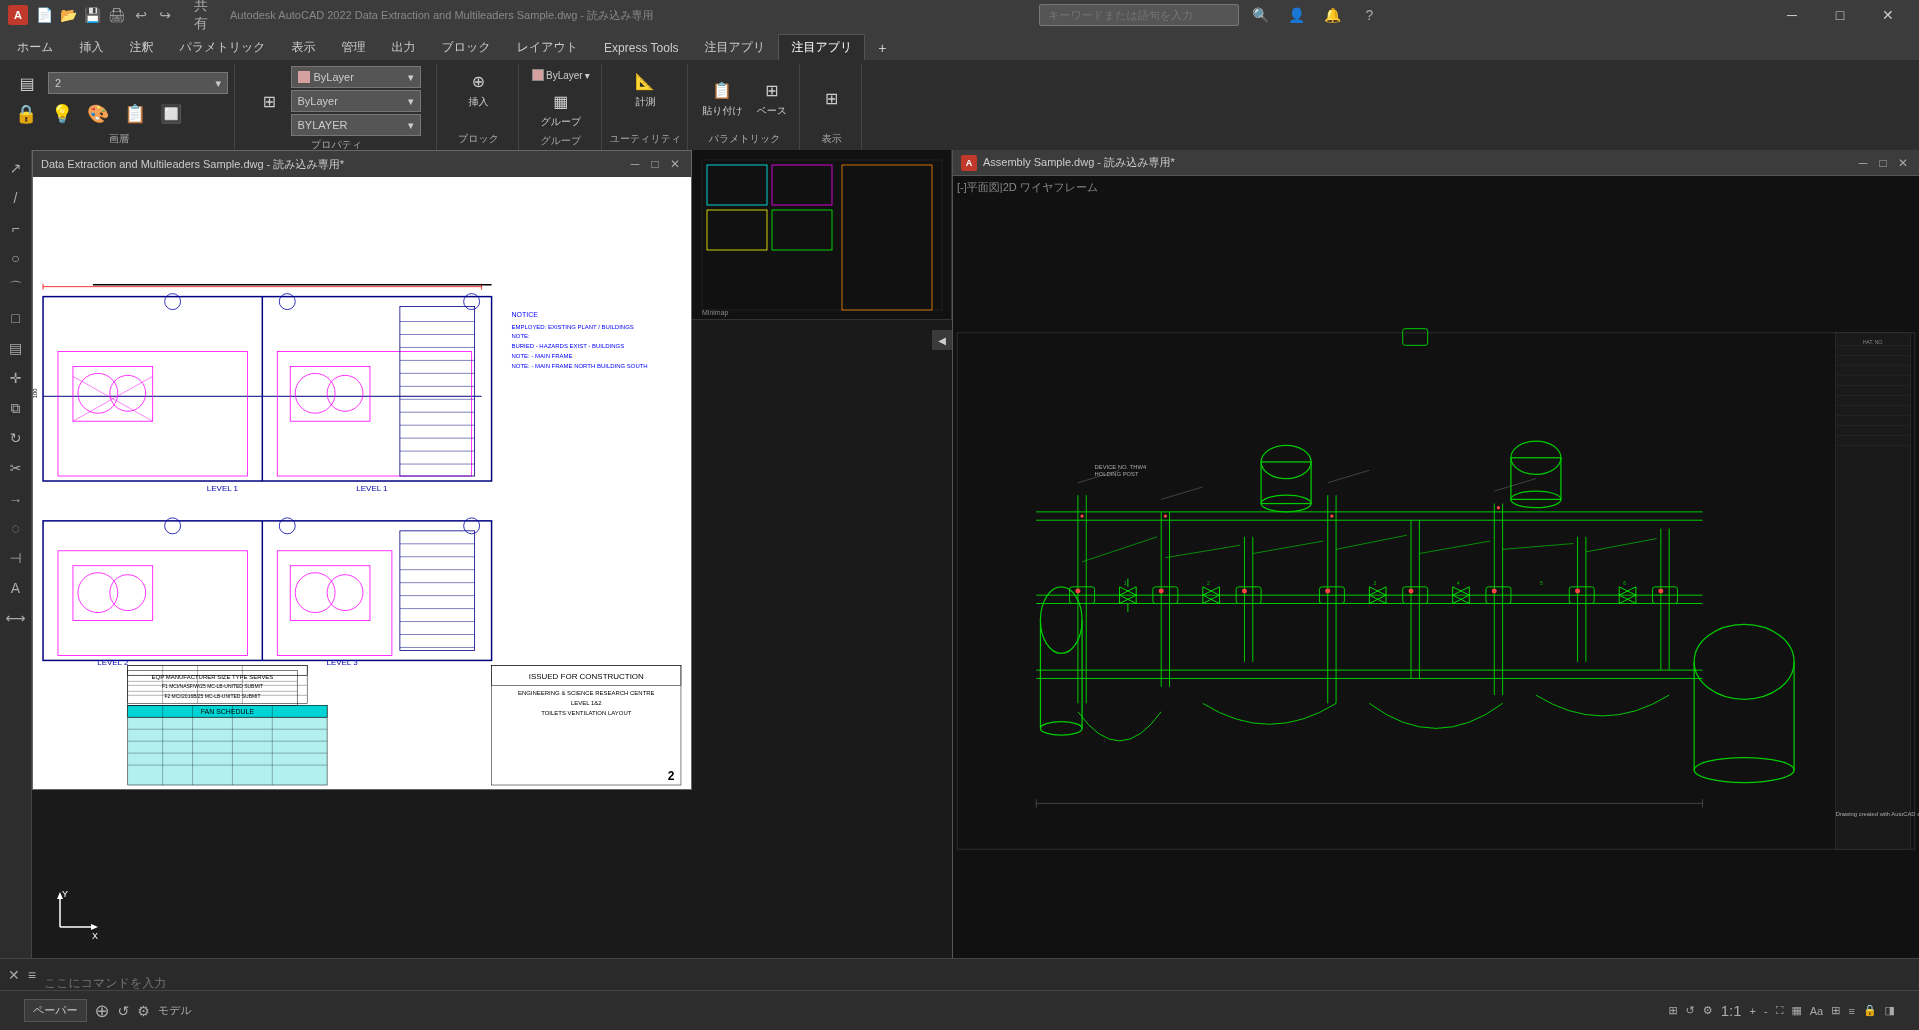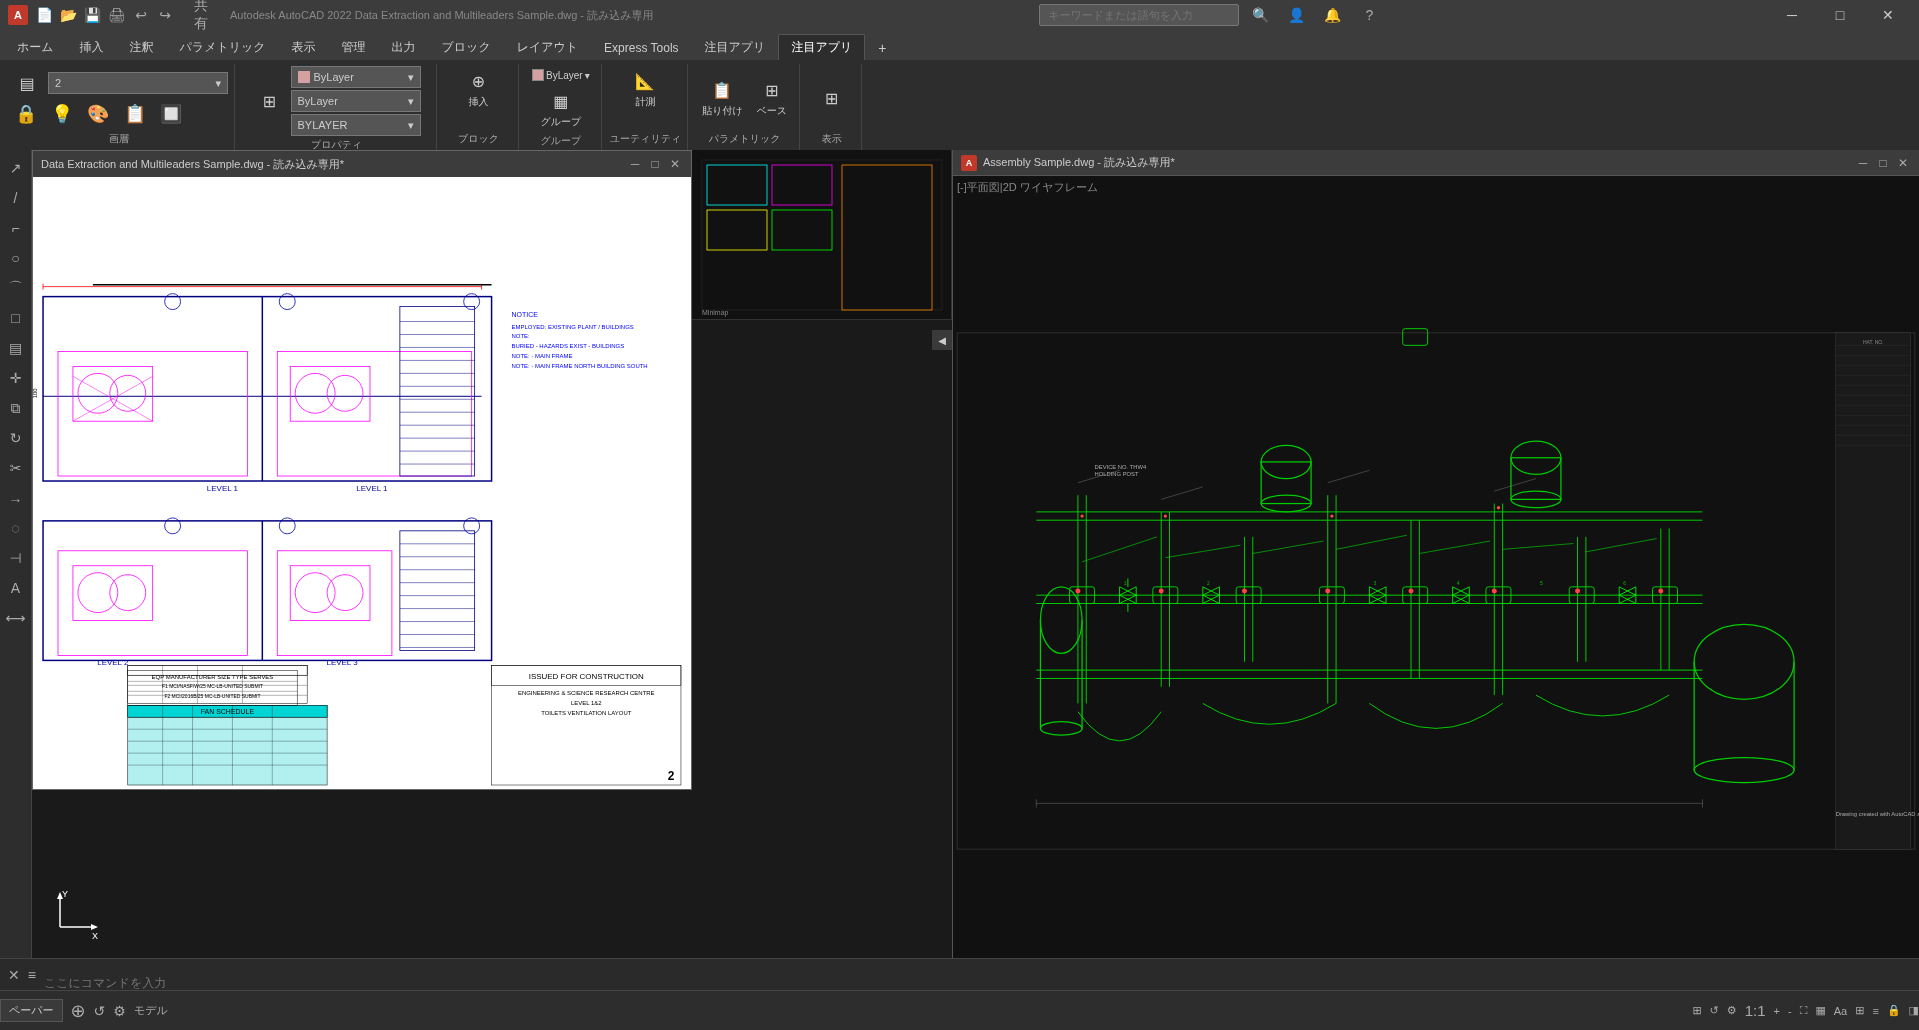--- a/index.html
+++ b/index.html
@@ -842,21 +842,21 @@
   </div>
 
 </div>
 
 <div style="position:absolute;bottom:40px;left:0;right:0;height:32px;background:#2a2a2a;border-top:1px solid #444;display:flex;align-items:center;padding:0 8px;gap:8px;">
   <span style="color:#aaa;font-size:14px;cursor:pointer;">✕</span>
   <span style="color:#aaa;font-size:14px;cursor:pointer;">≡</span>
   <input type="text" style="flex: 1 1 0%; background: transparent; border: none; color: rgb(204, 204, 204); font-size: 12px; outline: none; margin-top: 16px;" placeholder="ここにコマンドを入力">
 </div>
 
-<div style="position:absolute;bottom:0;left:0;right:0;height:40px;background:#2d2d2d;border-top:1px solid #444;display:flex;align-items:center;padding:0 0;gap:12px;justify-content:space-between;">
+<div style="position:absolute;bottom:0;left:0;right:0;height:40px;background:#2d2d2d;border-top:1px solid #444;display:flex;align-items:center;padding:0 24px;gap:12px;justify-content:space-between;">
   <div style="display:flex;align-items:center;gap:8px;">
     <div style="font-size:11px;color:#ccc;cursor:pointer;padding:3px 8px;background:#3a3a3a;border:1px solid #555;">ペーパー</div>
     <div style="font-size:18px;color:#aaa;cursor:pointer;">⊕</div>
     <div style="font-size:14px;color:#aaa;cursor:pointer;">↺</div>
     <div style="font-size:14px;color:#aaa;cursor:pointer;">⚙</div>
     <div style="font-size:11px;color:#aaa;cursor:pointer;">モデル</div>
   </div>
   <div style="display:flex;align-items:center;gap:8px;">
 
     <div style="font-size:11px;color:#aaa;cursor:pointer;">⊞</div>

